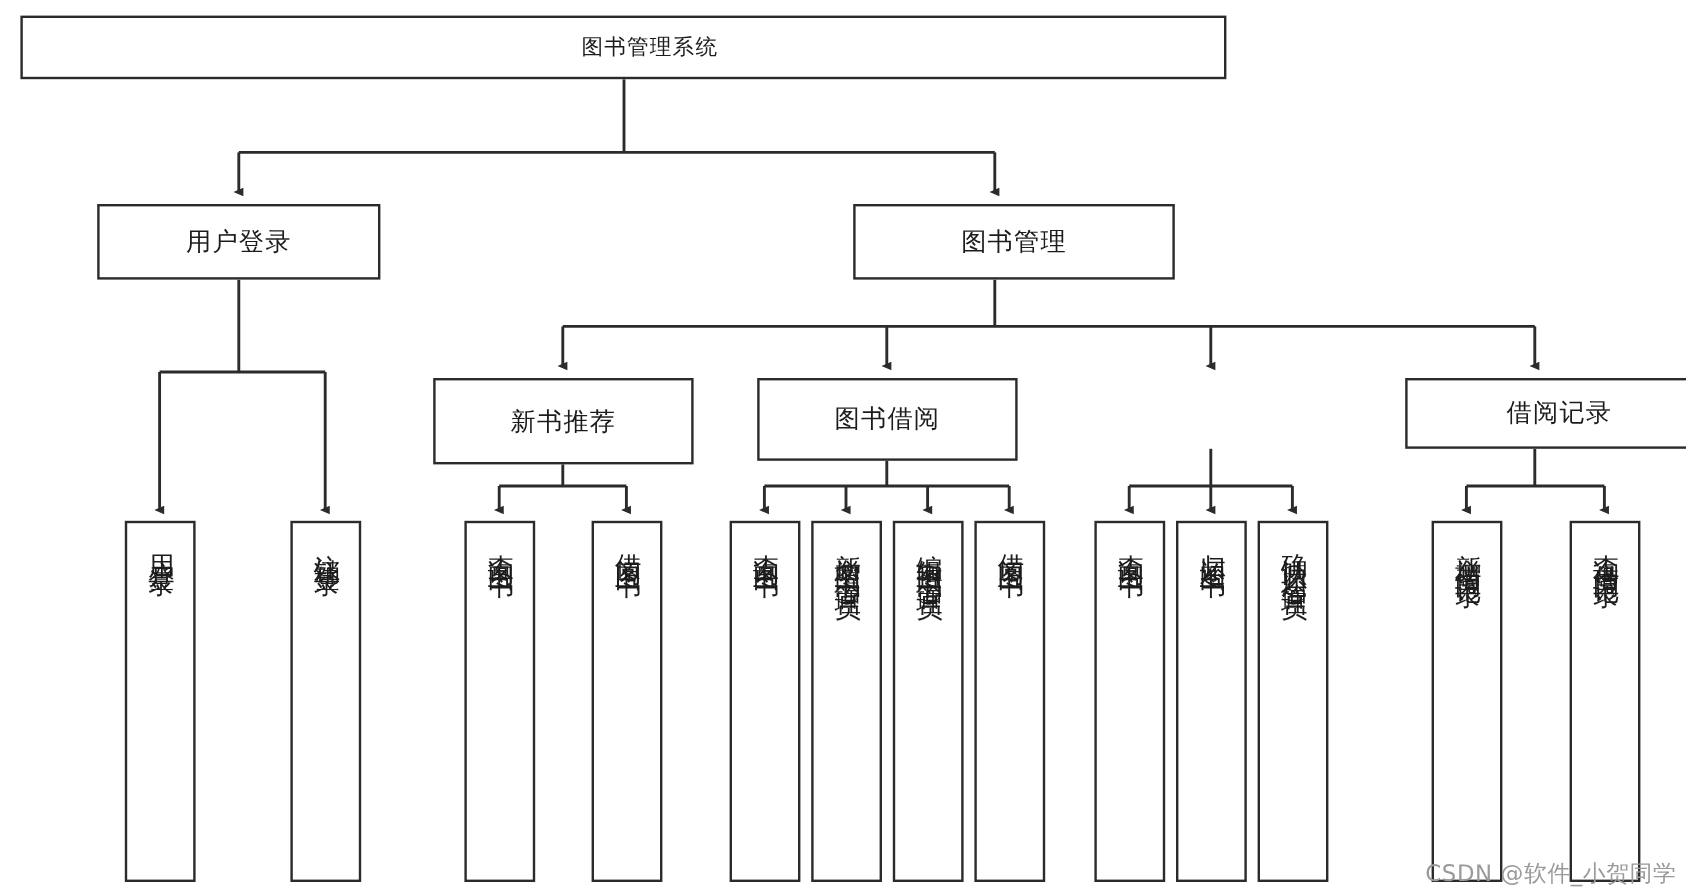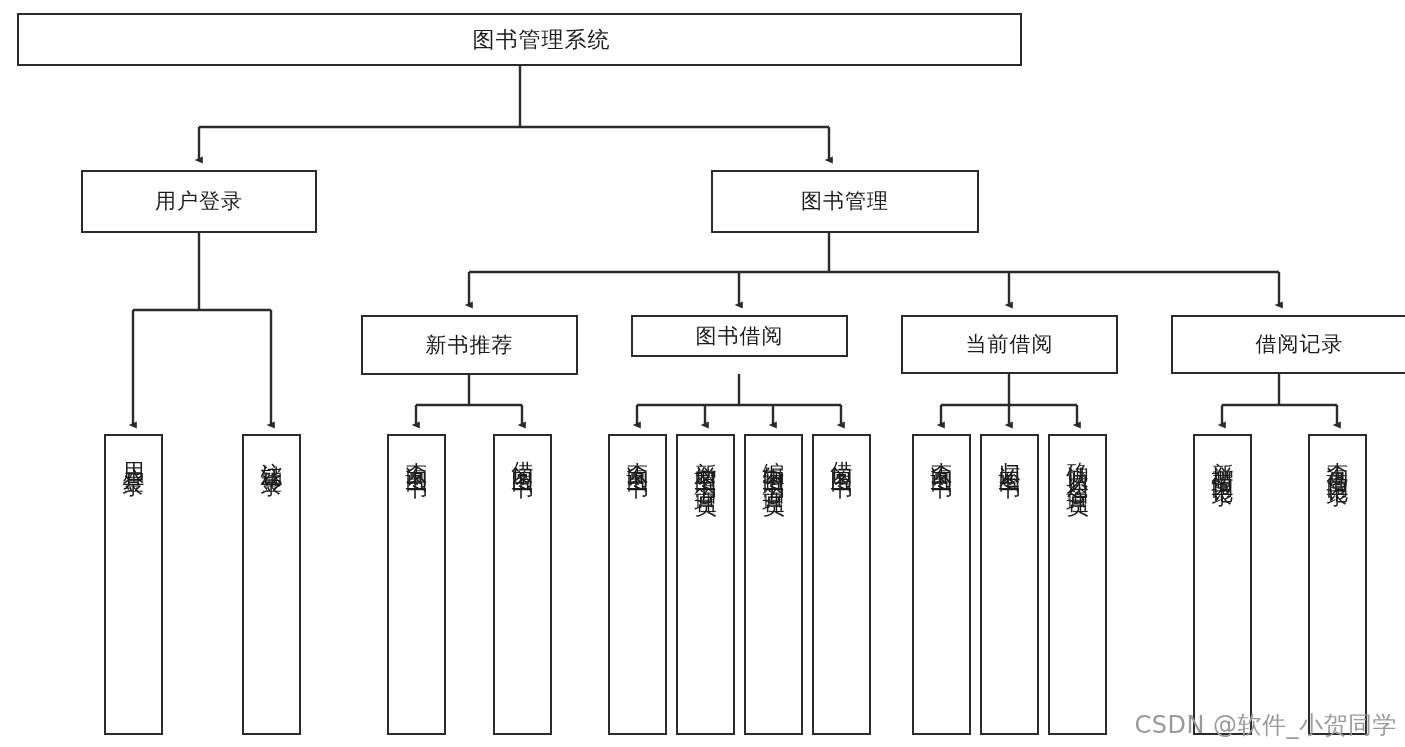--- a/index.html
+++ b/index.html
@@ -38,39 +38,39 @@
     z-index: 2;
   }
   .node-label {
     font-size: 21px;
     line-height: 1.18;
     color: #1c1c1c;
     letter-spacing: 1px;
     text-align: center;
     white-space: nowrap;
   }
-  .node.root .node-label { font-size: 22px; margin-left: 44px; }
+  .node.root .node-label { font-size: 18px; margin-left: 44px; }
   .node.leaf {
     align-items: flex-start;
     justify-content: center;
     padding-top: 8px;
   }
   .node.leaf .node-label {
     writing-mode: vertical-rl;
     text-orientation: upright;
     font-size: 22px;
     letter-spacing: 5px;
     line-height: 1.0;
     white-space: nowrap;
   }
   .watermark {
     position: absolute;
     right: 8px;
     bottom: 6px;
-    font-size: 24px;
+    font-size: 19px;
     color: #9a9a9a;
     letter-spacing: 0.5px;
     white-space: nowrap;
     z-index: 5;
   }
 </style>
 </head>
 <body>
 
 <div id="diagram-canvas">
@@ -129,28 +129,25 @@
     <span class="node-label">图书管理系统</span>
   </div>
 
   <div class="node" style="left:81px; top:170px; width:236px; height:63px;">
     <span class="node-label">用户登录</span>
   </div>
   <div class="node" style="left:711px; top:170px; width:268px; height:63px;">
     <span class="node-label">图书管理</span>
   </div>
 
-  <div class="node" style="left:361px; top:315px; width:217px; height:60px;">
+  <div class="node" style="left:361px; top:315px; width:217px; height:72px;">
     <span class="node-label">新书推荐</span>
   </div>
-  <div class="node" style="left:631px; top:315px; width:217px; height:42px;">
+  <div class="node" style="left:631px; top:315px; width:217px; height:69px;">
     <span class="node-label">图书借阅</span>
-  </div>
-  <div class="node" style="left:901px; top:315px; width:217px; height:59px;">
-    <span class="node-label">当前借阅</span>
   </div>
   <div class="node" style="left:1171px; top:315px; width:257px; height:59px;">
     <span class="node-label">借阅记录</span>
   </div>
 
   <div class="node leaf" style="left:104px; top:434px; width:59px; height:301px;">
     <span class="node-label">用户登录</span>
   </div>
   <div class="node leaf" style="left:242px; top:434px; width:59px; height:301px;">
     <span class="node-label">注销登录</span>

